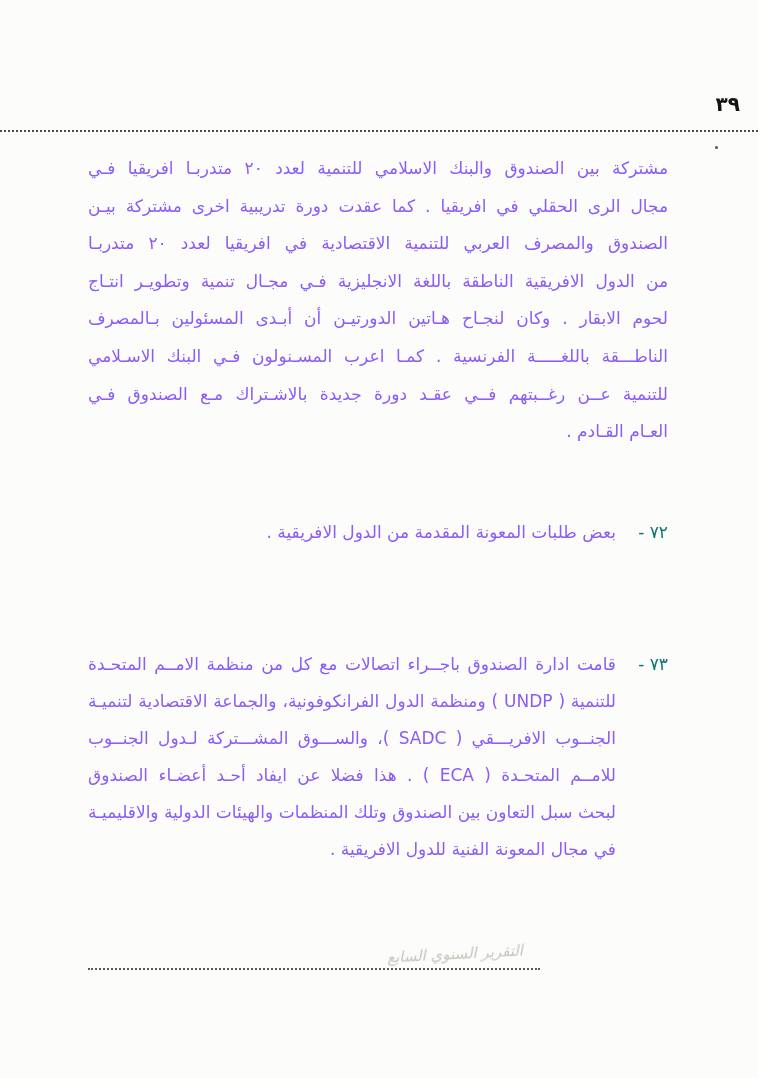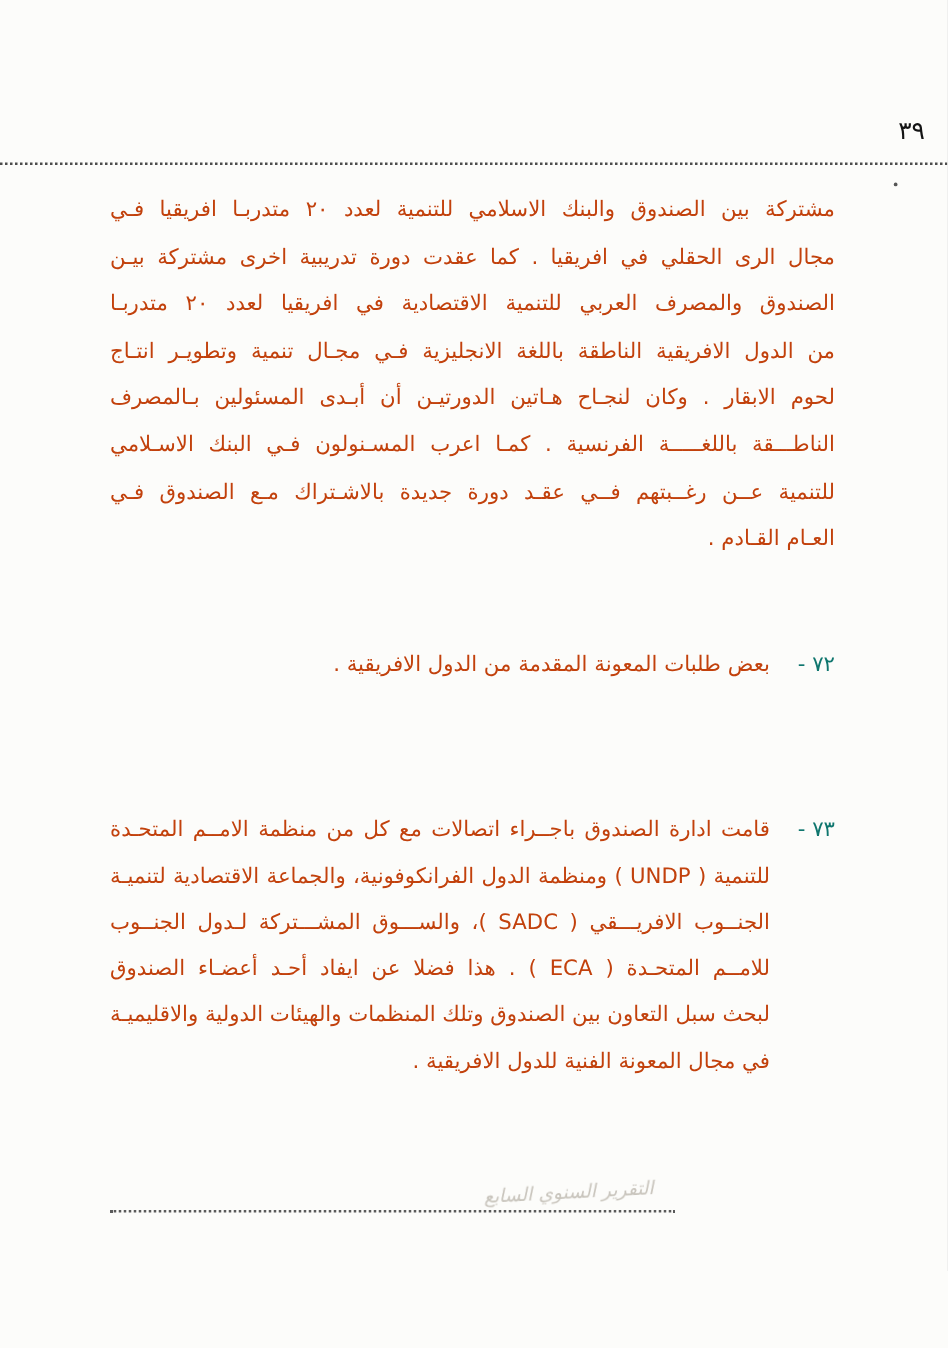--- a/index.html
+++ b/index.html
@@ -14,21 +14,21 @@
     direction:rtl;
   }
   .content{
     position:absolute;
     left:88px;right:90px;top:0;bottom:0;
   }
   .page-number{
     position:absolute;
     top:92px;right:18px;
     font-size:20px;
-    font-weight:normal;
+    font-weight:bold;
     letter-spacing:1px;
     color:#141414;
   }
   .divider{
     position:absolute;left:0;right:0;
     height:0;
     border-bottom:2px dotted #4c4c4c;
   }
   .divider.top{top:130px;}
   .divider.bottom{top:968px;right:128px;border-bottom-color:#5a5a5a;}
@@ -40,21 +40,21 @@
   }
   .para{position:absolute;left:0;right:0;}
   .para.intro{top:150px;}
   .line{
     direction:rtl;
     text-align:justify;
     text-align-last:justify;
     font-size:17px;
     line-height:37.6px;
     white-space:normal;
-    color:#c2410c;
+    color:#8b5cf6;
   }
   .line.line-last{
     text-align-last:right;
   }
   .item{position:absolute;left:0;right:0;padding-right:52px;box-sizing:border-box;}
   .item.item-72{top:514px;}
   .item.item-73{top:646px;}
   .item .line{line-height:37px;}
   .item-number{
     position:absolute;

